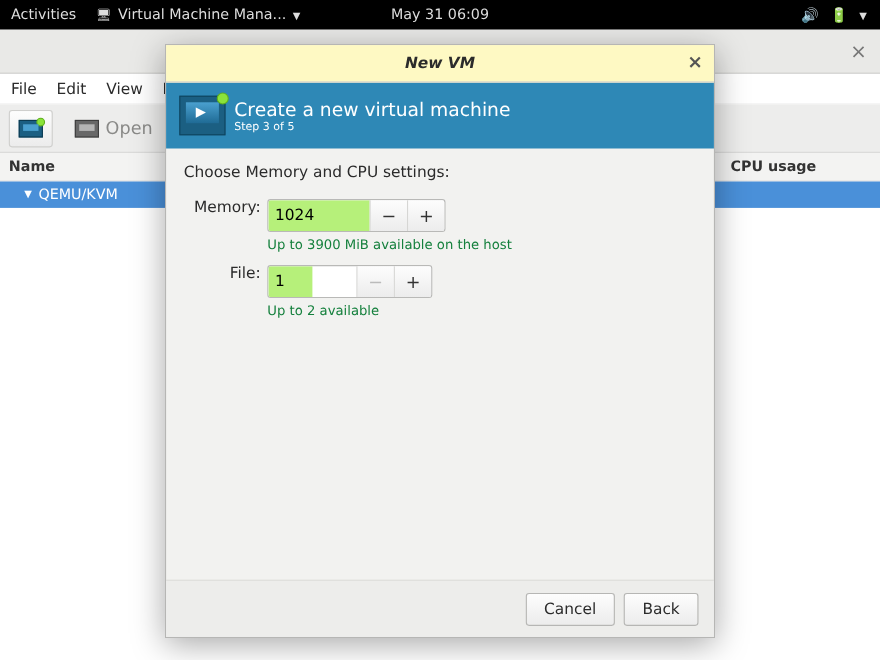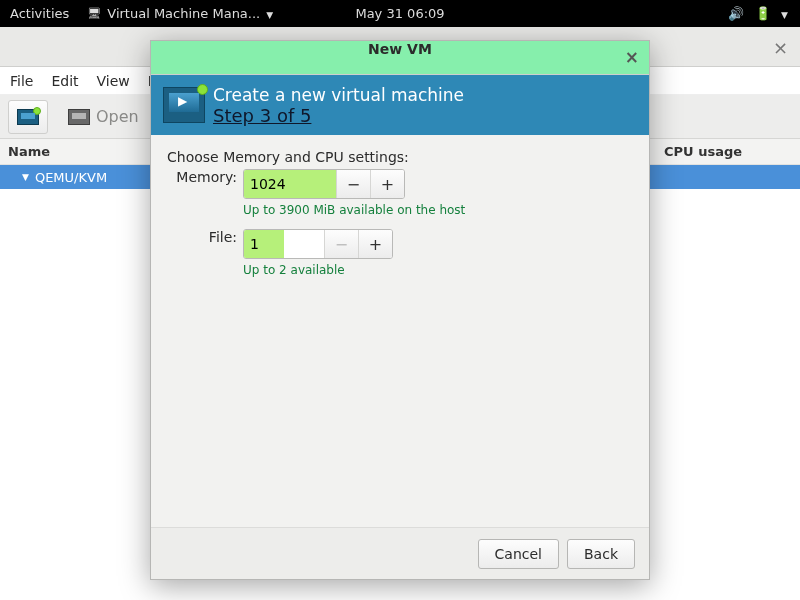--- a/index.html
+++ b/index.html
@@ -23,32 +23,32 @@
   .tool-btn { width: 40px; height: 34px; border: 1px solid #cfcfcd; border-radius: 3px; background: linear-gradient(#fdfdfd,#ececec); display:flex; align-items:center; justify-content:center; }
   .tool-open { display:flex; align-items:center; gap:6px; height:34px; padding:0 10px; color:#8a8a88; }
   .listhead { height: 26px; background: #f3f3f2; border-bottom: 1px solid #e2e2e0; display: flex; align-items: center; font-size: 13px; font-weight: bold; color: #333; }
   .listhead .col-name { width: 660px; padding-left: 8px; }
   .listhead .col-cpu  { flex:1; padding-left: 4px; }
   .row-sel { height: 24px; background: #4a90d9; color: #fff; display: flex; align-items: center; font-size: 13px; padding-left: 22px; }
   .row-caret { font-size: 9px; margin-right: 6px; }
 
   
   .dialog { position: absolute; left: 150px; top: 40px; width: 500px; height: 540px; background: #f2f2f0; border: 1px solid #b6b6b4; box-shadow: 0 6px 28px rgba(0,0,0,0.35); display:flex; flex-direction:column; }
-  .dlg-title { height: 34px; background: #86efac; border-bottom: 1px solid #cfcfcd; display:flex; justify-content:center; font-weight:bold; font-size:14px; color:#2b2b2b; position:relative; }
+  .dlg-title { height: 34px; background: #fef9c3; border-bottom: 1px solid #cfcfcd; display:flex; align-items:center; justify-content:center; font-weight:bold; font-size:14px; color:#2b2b2b; position:relative;font-style:italic; }
   .dlg-title .dlg-close { position:absolute; right:10px; top:6px; color:#555; font-size:17px; cursor:pointer; }
   .dlg-header { height: 60px; background: #2e88b6; color: #fff; display:flex; align-items:center; gap:8px; padding: 0 12px; }
   .dlg-header .hicon { width:42px; height:36px; background:#1b5f82; border:1px solid #0e4560; position:relative; }
   .dlg-header .hicon::before { content:""; position:absolute; left:5px; right:5px; top:5px; bottom:10px; background:linear-gradient(#4aa0cf,#1f6b95); }
   .dlg-header .hicon::after { content:"▶"; position:absolute; left:14px; top:6px; color:#fff; font-size:12px; }
   .dlg-header .badge { position:absolute; right:-4px; top:-4px; width:11px; height:11px; background:#8be33a; border-radius:50%; border:1px solid #5faf1d; }
   .dlg-header .htxt .line1 { font-size: 17px; }
-  .dlg-header .htxt .line2 { font-size: 18px; color: #0f172a; text-decoration: underline; }
+  .dlg-header .htxt .line2 { font-size: 10px; color: #ffffff; }
 
   .dlg-body { flex:1; padding: 14px 16px; color:#2b2b2b; font-size:14px; }
-  .bodytitle { margin-bottom: 4px; }
+  .bodytitle { margin-bottom: 16px; }
   .formrow { display:flex; align-items:flex-start; margin-bottom: 4px; }
   .formrow label { width: 70px; text-align:right; margin-right: 6px; }
   .spin { display:flex; border:1px solid #b9b9b7; border-radius:3px; overflow:hidden; height:30px; background:#fff; }
   .spin input { width:92px; border:none; outline:none; padding:0 6px; font-size:14px; }
   .spin .hl { background:#b6f07a; }
   .spin button { width:34px; border:none; border-left:1px solid #d6d6d4; background:linear-gradient(#fdfdfd,#ececec); font-size:16px; color:#333; cursor:pointer; }
   .spin button:disabled { color:#bbb; cursor:default; }
   .hint { font-size:12px; color:#15803d; margin-left:76px; margin-bottom:12px; }
 
   .dlg-buttons { height:52px; border-top:1px solid #dcdcda; display:flex; align-items:center; justify-content:flex-end; gap:8px; padding:0 14px; background:#ededeb; }

